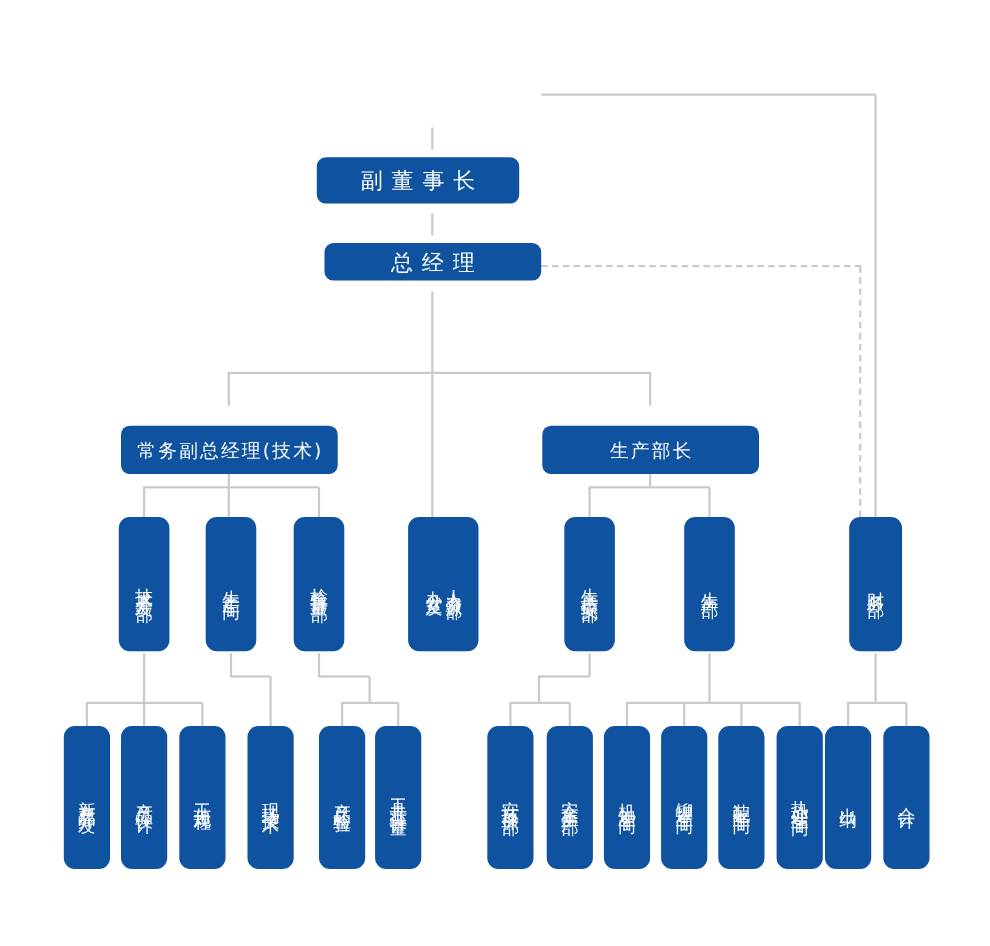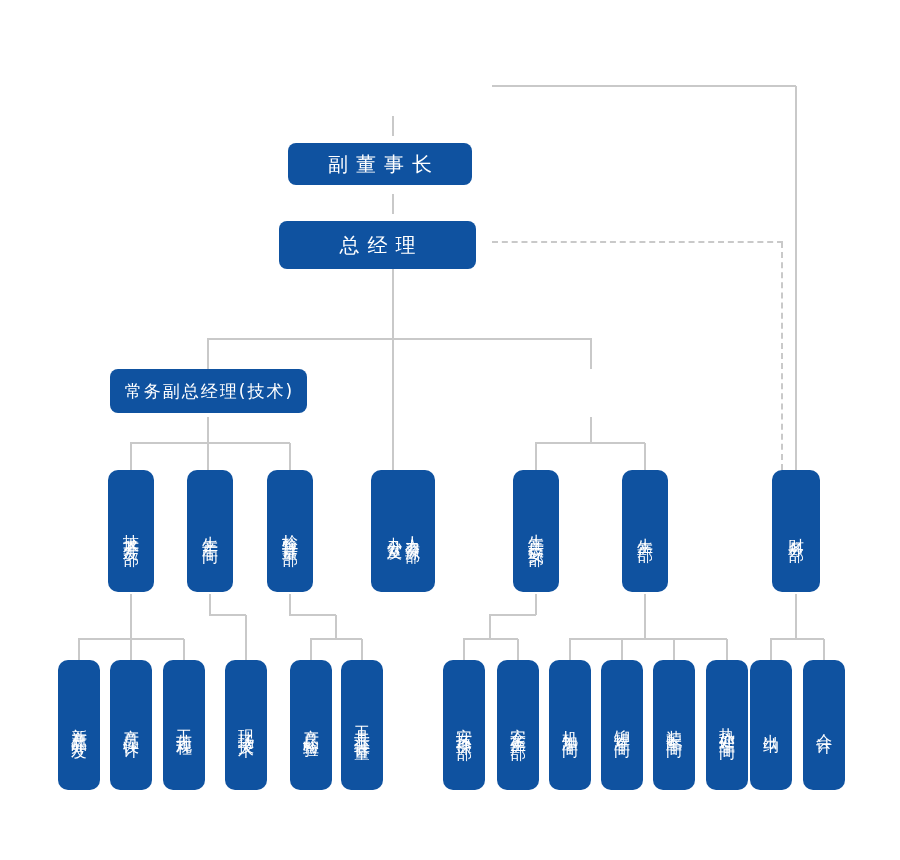--- a/index.html
+++ b/index.html
@@ -6,21 +6,21 @@
   .stage {
     position:relative; width:900px; height:860px; background:#ffffff;
     font-family:"DejaVu Sans","Liberation Sans",sans-serif; overflow:hidden;
   }
   .node {
     position:absolute; background:#0F52A0; color:#ffffff;
     display:flex; align-items:center; justify-content:center;
     border-radius:8px; font-weight:500; box-sizing:border-box; text-align:center;
   }
   .lv1 { font-size:20px; letter-spacing:8px; text-indent:8px; }
-  .lv2 { font-size:17px; letter-spacing:2px; text-indent:2px; }
+  .lv2 { font-size:17px; letter-spacing:2px; text-indent:2px;margin-top:18px; }
   .vbox {
     writing-mode:vertical-rl; text-orientation:upright;
     font-size:16px; letter-spacing:4px; border-radius:10px; line-height:1;
   }
   .v2box { border-radius:10px; flex-direction:row; gap:3px; }
   .v2box .vcol {
     writing-mode:vertical-rl; text-orientation:upright;
     font-size:15px; letter-spacing:3px; line-height:1;
   }
   .hline { position:absolute; height:0; border-top:2px solid #C9C9C9; }
@@ -79,22 +79,23 @@
     <div class="vline" style="left:621px;top:639px;height:21px"></div>
     <div class="vline" style="left:673px;top:639px;height:21px"></div>
     <div class="vline" style="left:726px;top:639px;height:21px"></div>
     <div class="vline" style="left:795px;top:594px;height:45px"></div>
     <div class="hline" style="left:770px;top:638px;width:54px"></div>
     <div class="vline" style="left:770px;top:639px;height:21px"></div>
     <div class="vline" style="left:823px;top:639px;height:21px"></div>
   </div>
 
   <div class="node lv1" style="left:288px;top:143px;width:184px;height:42px">副董事长</div>
-  <div class="node lv1" style="left:279px;top:221px;width:197px;height:48px">总经理</div>
+  <div class="node lv1" style="left:295px;top:221px;width:197px;height:34px">总经理</div>
   <div class="node lv2" style="left:110px;top:369px;width:197px;height:44px">常务副总经理(技术)</div>
+  <div class="node lv2" style="left:493px;top:369px;width:197px;height:44px">生产部长</div>
 
   <div class="node vbox" style="left:108px;top:470px;width:46px;height:122px">技术开发部</div>
   <div class="node vbox" style="left:187px;top:470px;width:46px;height:122px">生产车间</div>
   <div class="node vbox" style="left:267px;top:470px;width:46px;height:122px">检验计量部</div>
   <div class="node v2box" style="left:371px;top:470px;width:64px;height:122px">
     <span class="vcol">办公室及</span>
     <span class="vcol">人力资源部</span>
   </div>
   <div class="node vbox" style="left:513px;top:470px;width:46px;height:122px">生产技安部</div>
   <div class="node vbox" style="left:622px;top:470px;width:46px;height:122px">生产部</div>

